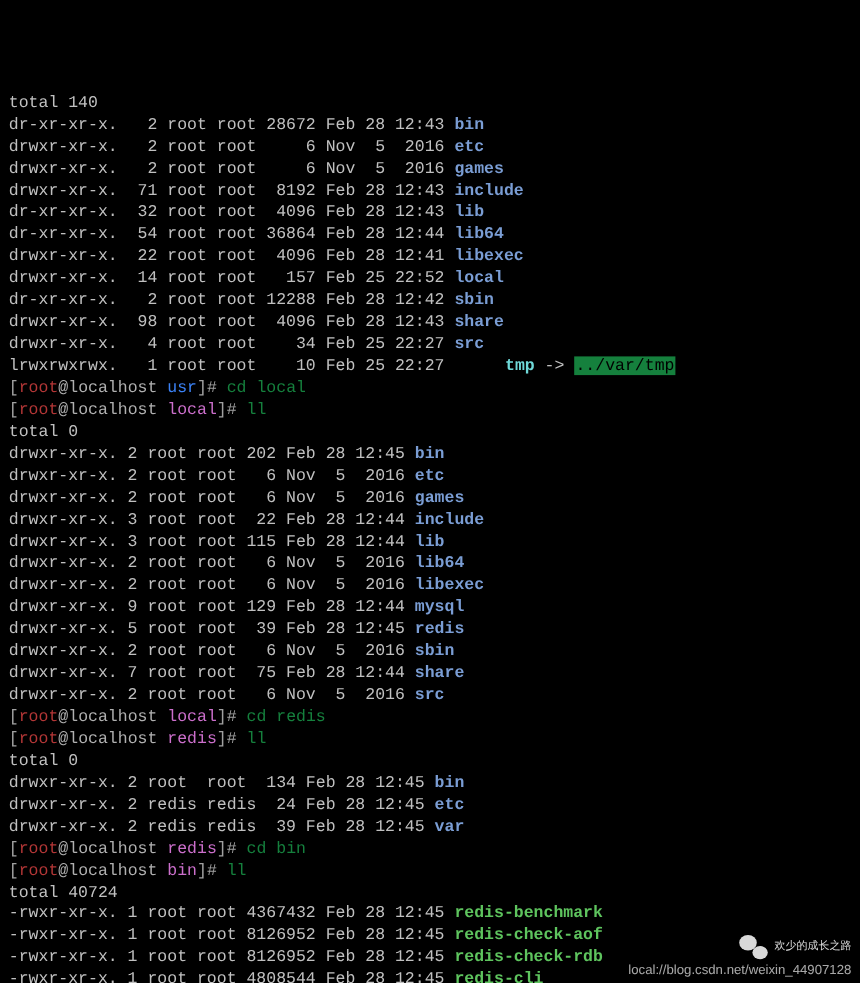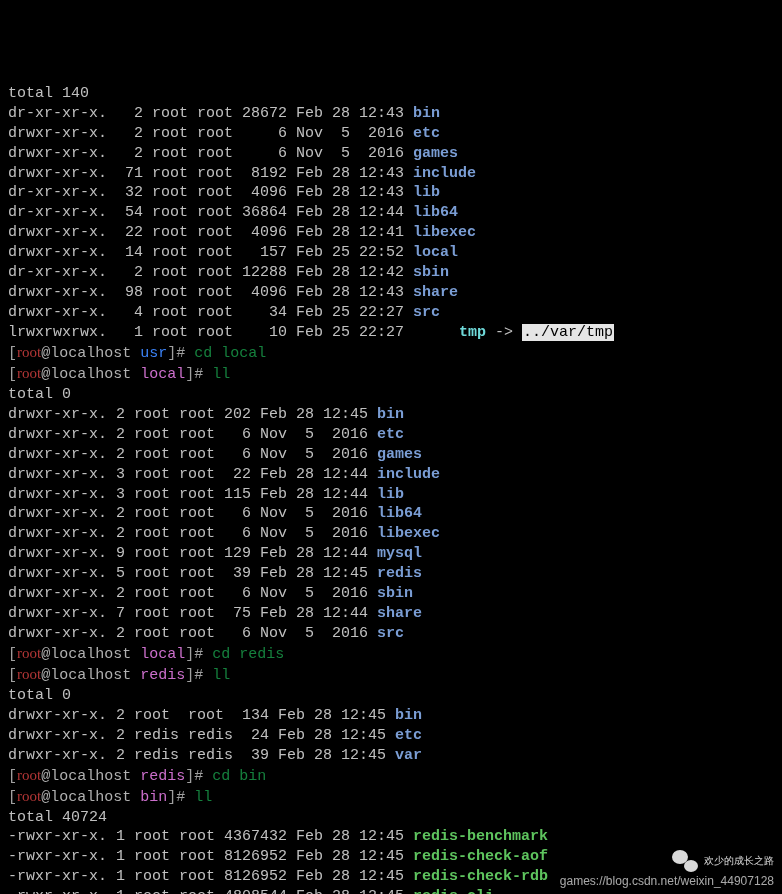--- a/index.html
+++ b/index.html
@@ -19,22 +19,22 @@
       height: 894px;
       overflow: hidden;
       position: relative;
     }
     .line {
       white-space: pre;
     }
     .dir { color: #7a9dd4; font-weight: bold; }
     .exec { color: #5ec45e; font-weight: bold; }
     .sym { color: #6fd9d9; font-weight: bold; margin-left: 46px; }
-    .target { background: #e5e5e5; color: #000; padding: 0 1px; }
-    .user { color: #b33636; font-family: Liberation Serif, serif; }
+    .target { background: #15803d; color: #000; padding: 0 1px; }
+    .user { color: #b33636; }
     .host { color: #b0b0b0; }
     .path-usr { color: #3b82f6; }
     .path-local { color: #cc6fcc; }
     .path-redis { color: #cc6fcc; }
     .path-bin { color: #cc6fcc; }
     .bracket { color: #a0a0a0; }
     .prompt-end { color: #a0a0a0; }
     .cmd { color: #15803d; }
     .watermark {
       position: absolute;
@@ -87,16 +87,16 @@
 <body>
 
 
 
 <div id="terminal"><div class="line">total 140</div><div class="line">dr-xr-xr-x.   2 root root 28672 Feb 28 12:43 <span class="dir">bin</span></div><div class="line">drwxr-xr-x.   2 root root     6 Nov  5  2016 <span class="dir">etc</span></div><div class="line">drwxr-xr-x.   2 root root     6 Nov  5  2016 <span class="dir">games</span></div><div class="line">drwxr-xr-x.  71 root root  8192 Feb 28 12:43 <span class="dir">include</span></div><div class="line">dr-xr-xr-x.  32 root root  4096 Feb 28 12:43 <span class="dir">lib</span></div><div class="line">dr-xr-xr-x.  54 root root 36864 Feb 28 12:44 <span class="dir">lib64</span></div><div class="line">drwxr-xr-x.  22 root root  4096 Feb 28 12:41 <span class="dir">libexec</span></div><div class="line">drwxr-xr-x.  14 root root   157 Feb 25 22:52 <span class="dir">local</span></div><div class="line">dr-xr-xr-x.   2 root root 12288 Feb 28 12:42 <span class="dir">sbin</span></div><div class="line">drwxr-xr-x.  98 root root  4096 Feb 28 12:43 <span class="dir">share</span></div><div class="line">drwxr-xr-x.   4 root root    34 Feb 25 22:27 <span class="dir">src</span></div><div class="line">lrwxrwxrwx.   1 root root    10 Feb 25 22:27 <span class="sym">tmp</span><span> -&gt; </span><span class="target">../var/tmp</span></div><div class="line"><span class="bracket">[</span><span class="user">root</span><span class="host">@localhost </span><span class="path-usr">usr</span><span class="bracket">]</span><span class="prompt-end"># </span><span class="cmd">cd local</span></div><div class="line"><span class="bracket">[</span><span class="user">root</span><span class="host">@localhost </span><span class="path-local">local</span><span class="bracket">]</span><span class="prompt-end"># </span><span class="cmd">ll</span></div><div class="line">total 0</div><div class="line">drwxr-xr-x. 2 root root 202 Feb 28 12:45 <span class="dir">bin</span></div><div class="line">drwxr-xr-x. 2 root root   6 Nov  5  2016 <span class="dir">etc</span></div><div class="line">drwxr-xr-x. 2 root root   6 Nov  5  2016 <span class="dir">games</span></div><div class="line">drwxr-xr-x. 3 root root  22 Feb 28 12:44 <span class="dir">include</span></div><div class="line">drwxr-xr-x. 3 root root 115 Feb 28 12:44 <span class="dir">lib</span></div><div class="line">drwxr-xr-x. 2 root root   6 Nov  5  2016 <span class="dir">lib64</span></div><div class="line">drwxr-xr-x. 2 root root   6 Nov  5  2016 <span class="dir">libexec</span></div><div class="line">drwxr-xr-x. 9 root root 129 Feb 28 12:44 <span class="dir">mysql</span></div><div class="line">drwxr-xr-x. 5 root root  39 Feb 28 12:45 <span class="dir">redis</span></div><div class="line">drwxr-xr-x. 2 root root   6 Nov  5  2016 <span class="dir">sbin</span></div><div class="line">drwxr-xr-x. 7 root root  75 Feb 28 12:44 <span class="dir">share</span></div><div class="line">drwxr-xr-x. 2 root root   6 Nov  5  2016 <span class="dir">src</span></div><div class="line"><span class="bracket">[</span><span class="user">root</span><span class="host">@localhost </span><span class="path-local">local</span><span class="bracket">]</span><span class="prompt-end"># </span><span class="cmd">cd redis</span></div><div class="line"><span class="bracket">[</span><span class="user">root</span><span class="host">@localhost </span><span class="path-redis">redis</span><span class="bracket">]</span><span class="prompt-end"># </span><span class="cmd">ll</span></div><div class="line">total 0</div><div class="line">drwxr-xr-x. 2 root  root  134 Feb 28 12:45 <span class="dir">bin</span></div><div class="line">drwxr-xr-x. 2 redis redis  24 Feb 28 12:45 <span class="dir">etc</span></div><div class="line">drwxr-xr-x. 2 redis redis  39 Feb 28 12:45 <span class="dir">var</span></div><div class="line"><span class="bracket">[</span><span class="user">root</span><span class="host">@localhost </span><span class="path-redis">redis</span><span class="bracket">]</span><span class="prompt-end"># </span><span class="cmd">cd bin</span></div><div class="line"><span class="bracket">[</span><span class="user">root</span><span class="host">@localhost </span><span class="path-bin">bin</span><span class="bracket">]</span><span class="prompt-end"># </span><span class="cmd">ll</span></div><div class="line">total 40724</div><div class="line">-rwxr-xr-x. 1 root root 4367432 Feb 28 12:45 <span class="exec">redis-benchmark</span></div><div class="line">-rwxr-xr-x. 1 root root 8126952 Feb 28 12:45 <span class="exec">redis-check-aof</span></div><div class="line">-rwxr-xr-x. 1 root root 8126952 Feb 28 12:45 <span class="exec">redis-check-rdb</span></div><div class="line">-rwxr-xr-x. 1 root root 4808544 Feb 28 12:45 <span class="exec">redis-cli</span></div></div>
 
 <div class="watermark">
   <span class="wechat-icon"></span>
   <span>欢少的成长之路</span>
 </div>
-<div class="watermark-url">games://blog.csdn.net/weixin_44907128</div>
+<div class="watermark-url">local://blog.csdn.net/weixin_44907128</div>
 
 
 
 
 </body></html>

